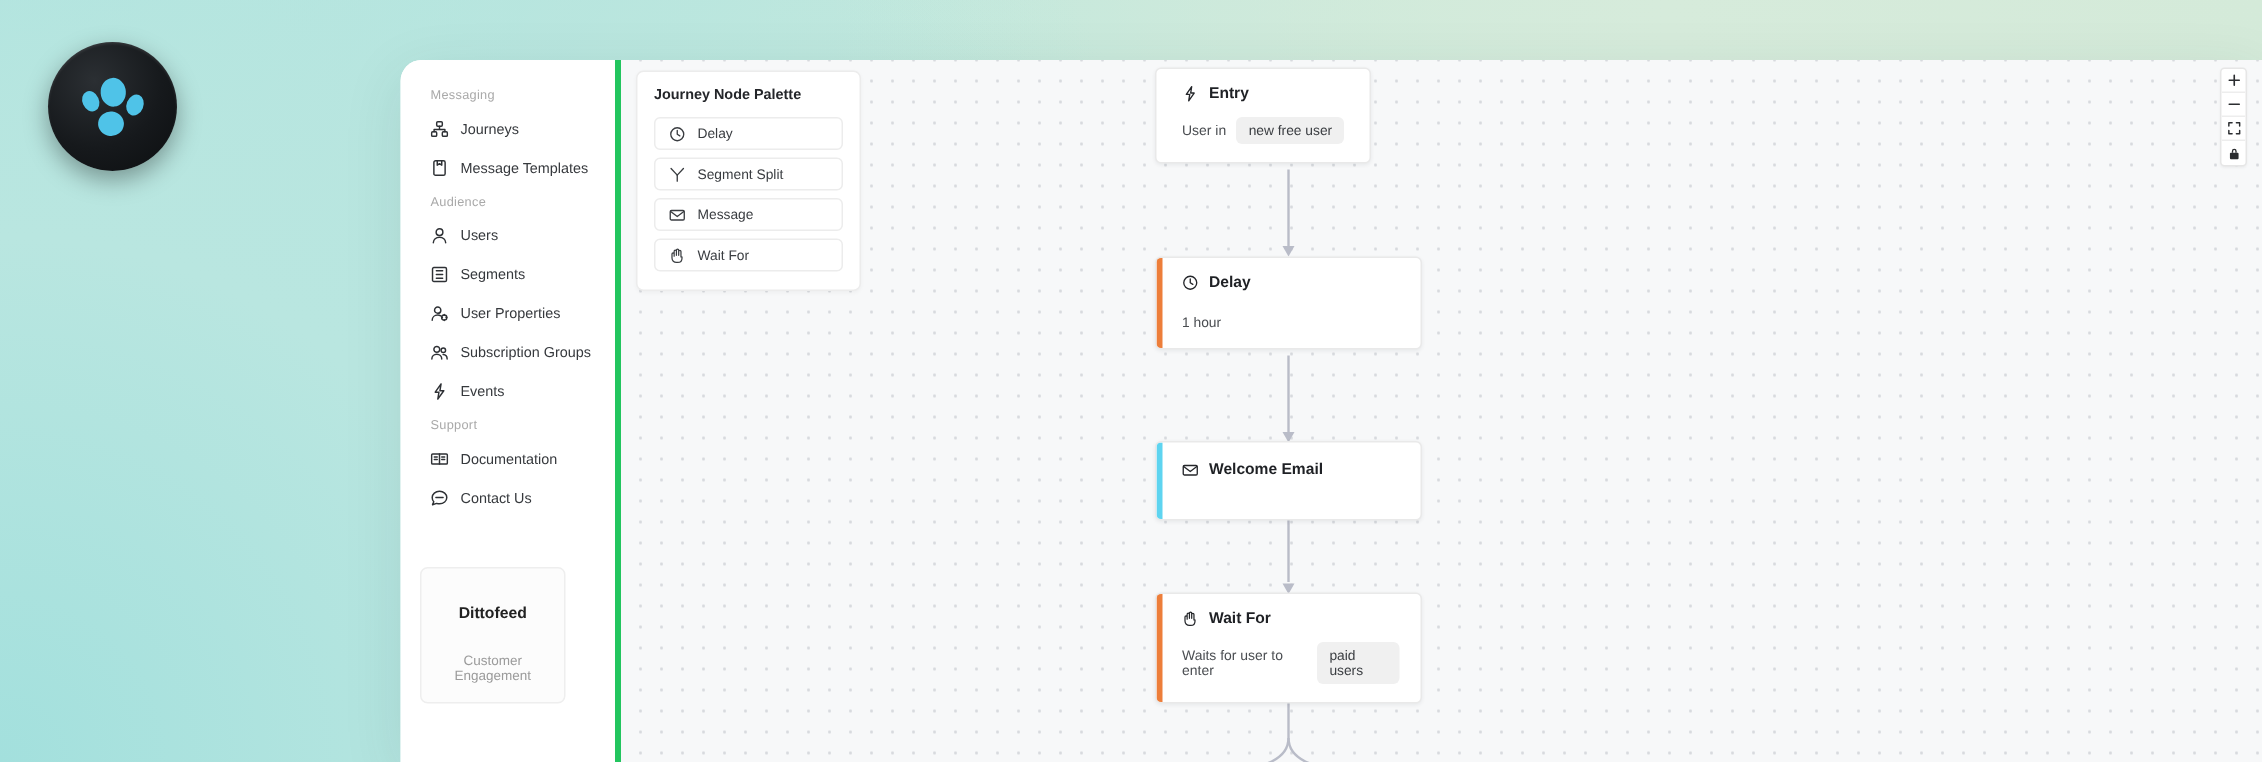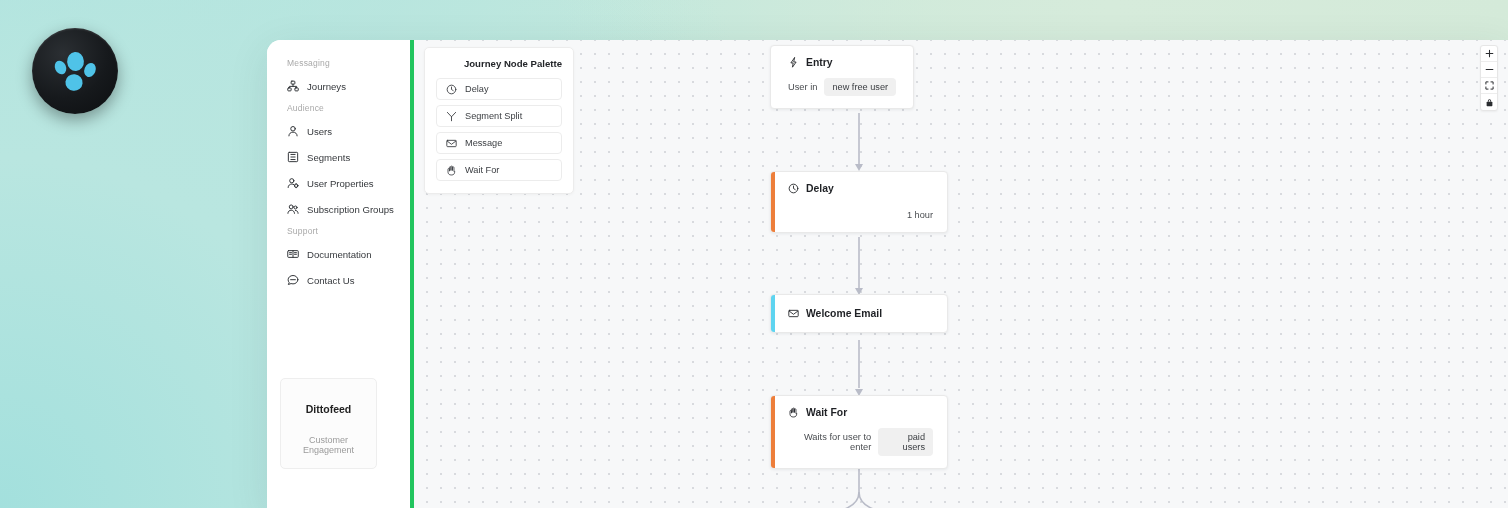--- a/index.html
+++ b/index.html
@@ -68,21 +68,20 @@
   #brand-sub  { font-size: 9px; color: #9b9b9b; margin-top: 20px; }
 
   
   #canvas {
     flex: 1 1 auto; position: relative;
     background-color: #f7f8f9;
     background-image: radial-gradient(#d8dade 0.9px, transparent 1px);
     background-size: 14px 14px;
     background-position: 6px 7px;
     overflow: hidden;
-    text-align: right;
   }
 
   
   #palette {
     position: absolute; left: 10px; top: 7px;
     width: 150px;
     background: #fff; border: 1px solid #ececec; border-radius: 5px;
     padding: 10px 11px 12px;
     box-shadow: 0 1px 3px rgba(0,0,0,.04);
   }
@@ -168,20 +167,29 @@
         <svg viewBox="0 0 16 16" fill="none" stroke="currentColor" stroke-width="1.3" stroke-linecap="round" stroke-linejoin="round">
           <rect x="5.5" y="1.5" width="5" height="4" rx="1"></rect>
           <rect x="1" y="10.5" width="4.5" height="4" rx="1"></rect>
           <rect x="10.5" y="10.5" width="4.5" height="4" rx="1"></rect>
           <path d="M8 5.5v3M3.2 10.5V8.5h9.6v2"></path>
         </svg>
       </span>
       <span>Journeys</span>
     </div>
 
+    <div class="nav-item">
+      <span class="nav-ico">
+        <svg viewBox="0 0 16 16" fill="none" stroke="currentColor" stroke-width="1.3" stroke-linecap="round" stroke-linejoin="round">
+          <rect x="3" y="1.5" width="10" height="13" rx="1.5"></rect>
+          <path d="M6 1.5v4l2-1.3 2 1.3v-4"></path>
+        </svg>
+      </span>
+      <span>Message Templates</span>
+    </div>
 
 
     <div class="nav-section">Audience</div>
 
     <div class="nav-item">
       <span class="nav-ico">
         <svg viewBox="0 0 16 16" fill="none" stroke="currentColor" stroke-width="1.3" stroke-linecap="round" stroke-linejoin="round">
           <circle cx="8" cy="5" r="3"></circle>
           <path d="M2.5 14.5c0-3 2.5-5 5.5-5s5.5 2 5.5 5"></path>
         </svg>
@@ -216,20 +224,28 @@
         <svg viewBox="0 0 16 16" fill="none" stroke="currentColor" stroke-width="1.3" stroke-linecap="round" stroke-linejoin="round">
           <circle cx="5.6" cy="5.2" r="2.6"></circle>
           <circle cx="11.4" cy="6" r="2"></circle>
           <path d="M1.2 13.8c0-2.5 2-4.2 4.4-4.2s4.4 1.7 4.4 4.2"></path>
           <path d="M11.2 9.8c1.9.1 3.6 1.5 3.6 4"></path>
         </svg>
       </span>
       <span>Subscription Groups</span>
     </div>
 
+    <div class="nav-item">
+      <span class="nav-ico">
+        <svg viewBox="0 0 16 16" fill="none" stroke="currentColor" stroke-width="1.3" stroke-linecap="round" stroke-linejoin="round">
+          <path d="M9.4 1.2 4.2 8.6h3.3l-1 6.2 5.3-7.5H8.4l1-6.1z"></path>
+        </svg>
+      </span>
+      <span>Events</span>
+    </div>
 
     <div class="nav-section">Support</div>
 
     <div class="nav-item">
       <span class="nav-ico">
         <svg viewBox="0 0 16 16" fill="none" stroke="currentColor" stroke-width="1.3" stroke-linecap="round" stroke-linejoin="round">
           <rect x="1" y="3.5" width="14" height="9" rx="1"></rect>
           <path d="M8 3.5v9"></path>
           <path d="M3.4 6.2h2.6M3.4 8.4h2.6M10 6.2h2.6M10 8.4h2.6"></path>
         </svg>
@@ -342,21 +358,21 @@
             </svg>
           </span>
           <span class="node-title">Delay</span>
         </div>
         <div class="node-sub">1 hour</div>
       </div>
     </div>
 
     <div class="node" id="node-email">
       <span class="accent" style="background:#5ed4f0"></span>
-      <div class="node-inner" style="padding-top:13px;padding-bottom:13px;">
+      <div class="node-inner" style="padding-top:13px;padding-bottom:27px;">
         <div class="node-head">
           <span class="node-ico">
             <svg viewBox="0 0 16 16" fill="none" stroke="currentColor" stroke-width="1.3" stroke-linecap="round" stroke-linejoin="round">
               <rect x="1.2" y="3.4" width="13.6" height="9.2" rx="1.2"></rect>
               <path d="M1.6 4.4 8 9.2l6.4-4.8"></path>
             </svg>
           </span>
           <span class="node-title">Welcome Email</span>
         </div>
       </div>

